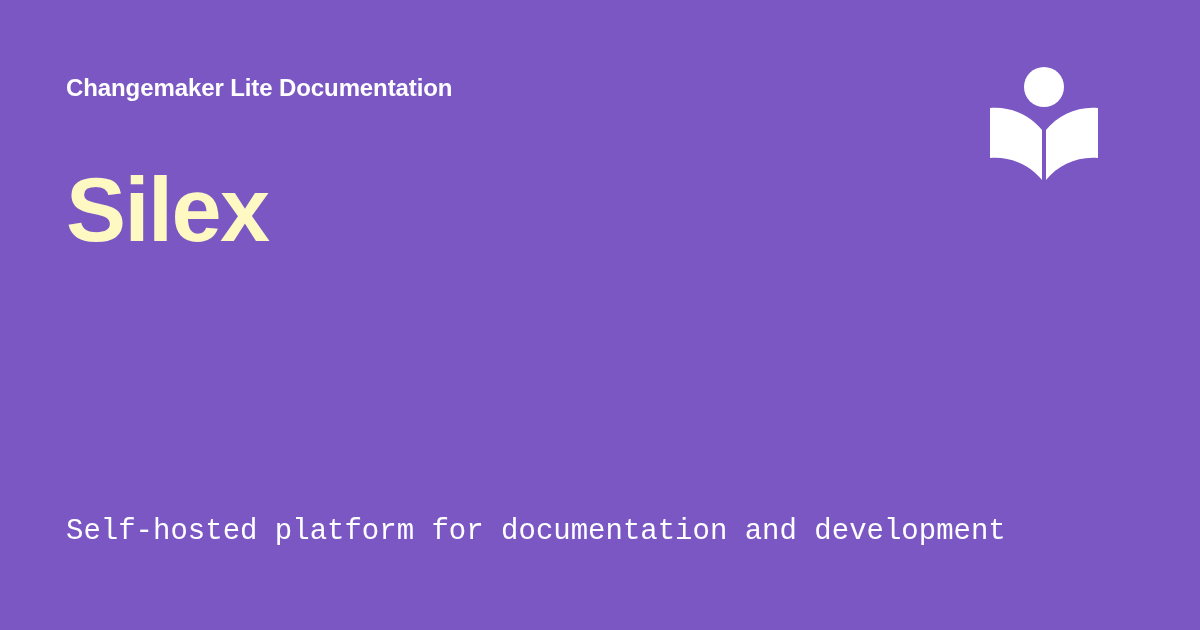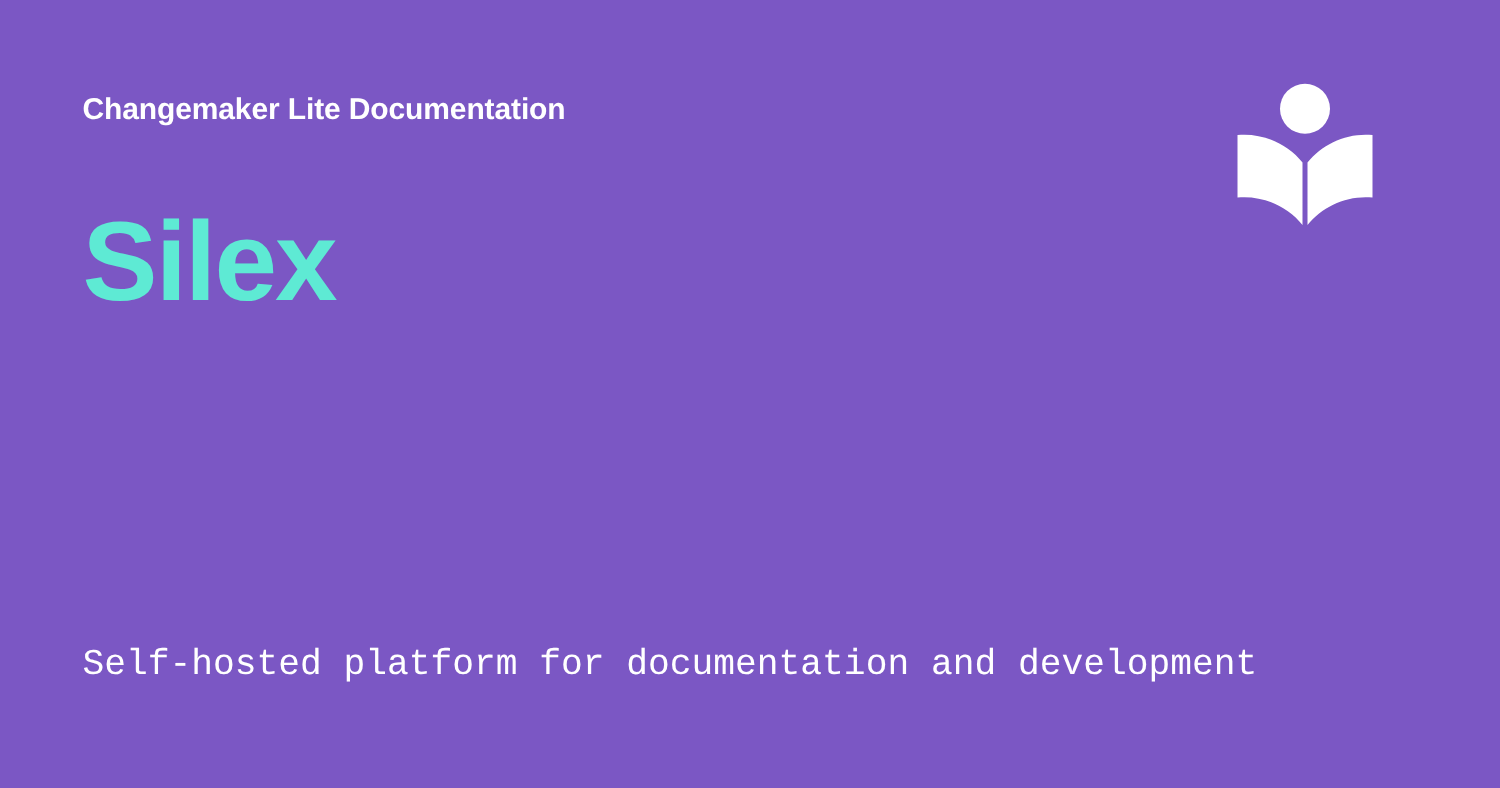--- a/index.html
+++ b/index.html
@@ -41,21 +41,21 @@
   
   .project-title {
     position: absolute;
     left: 66px;
     top: 160px;
     margin: 0;
     font-size: 90px;
     line-height: 100px;
     font-weight: 700;
     letter-spacing: -1.5px;
-    color: #5eead4;
+    color: #fef9c3;
     white-space: nowrap;
   }
 
   
   .tagline {
     position: absolute;
     left: 66px;
     top: 513px;
     margin: 0;
     font-size: 29px;

